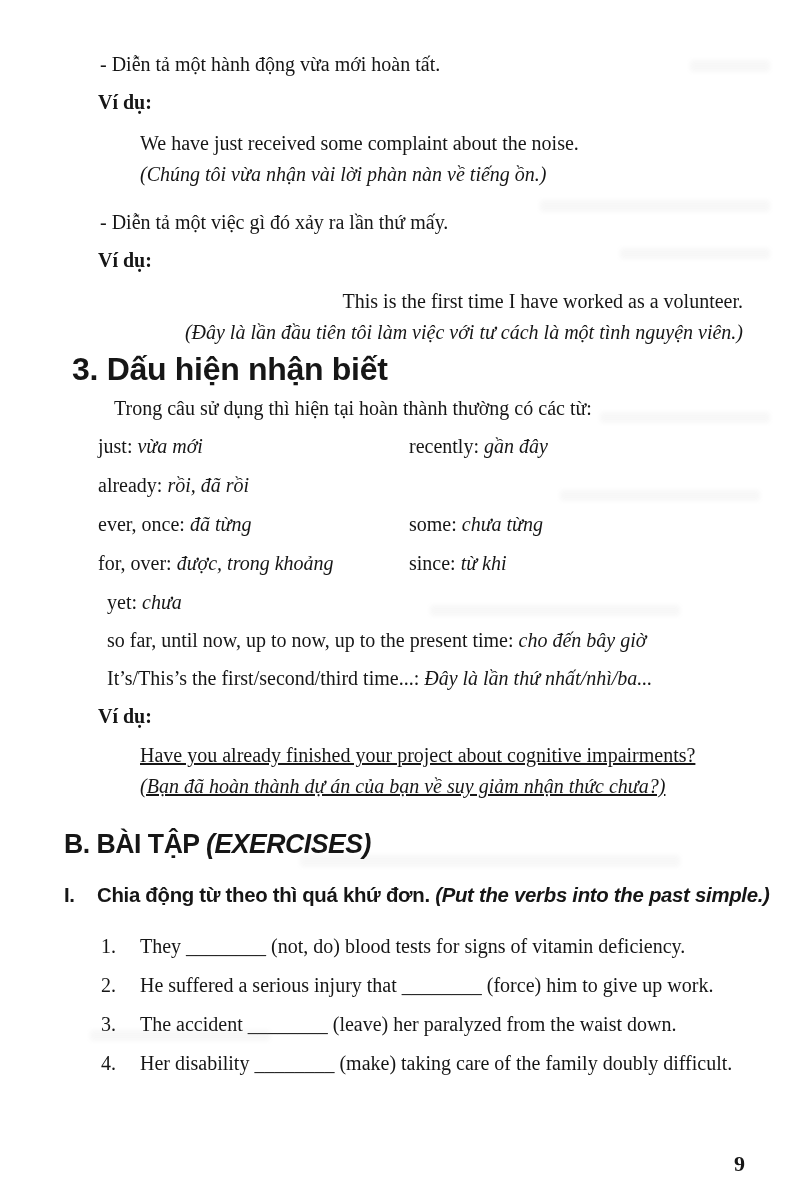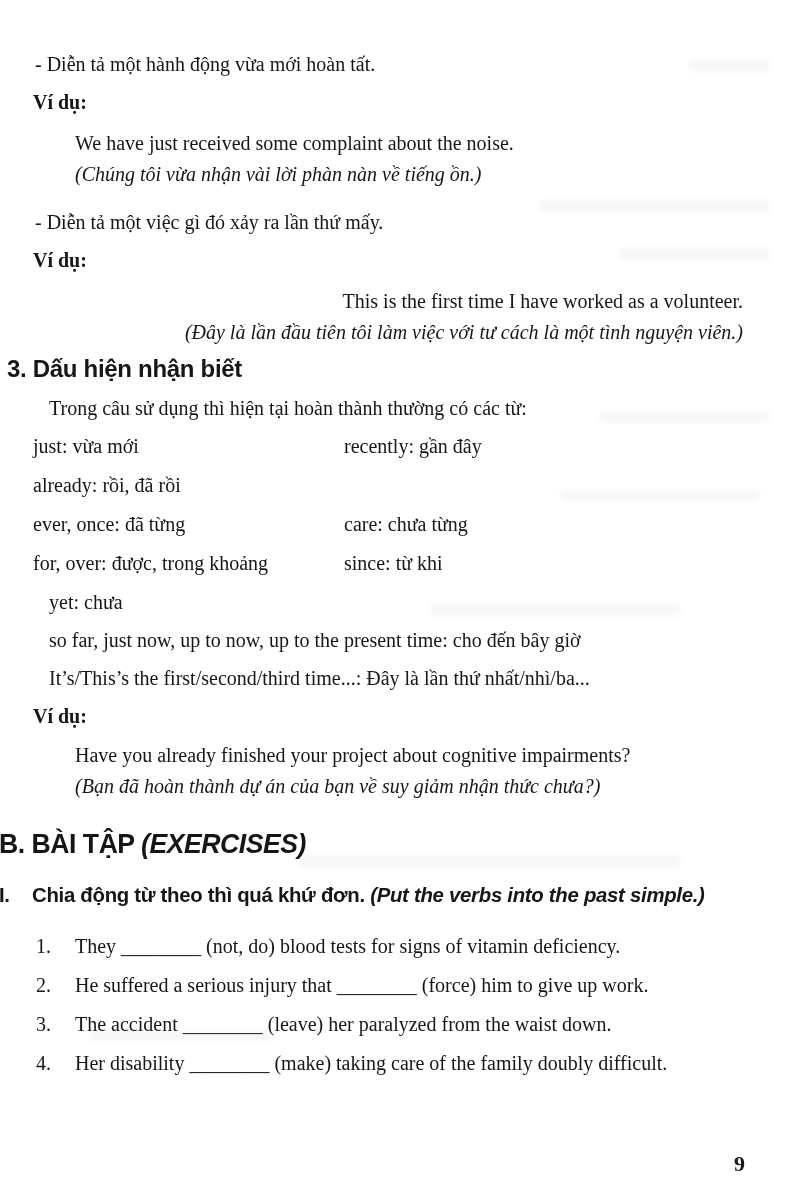--- a/index.html
+++ b/index.html
@@ -7,21 +7,21 @@
     padding: 0;
     background: #ffffff;
   }
   .page {
     position: relative;
     width: 795px;
     height: 1200px;
     margin: 0 auto;
     background: #ffffff;
     box-sizing: border-box;
-    padding: 50px 52px 0 33px;
+    padding: 50px 52px 0 98px;
     font-family: "Liberation Serif", "DejaVu Serif", serif;
     font-size: 20px;
     line-height: 28px;
     color: #161616;
     overflow: hidden;
   }
   p { margin: 0; }
 
   
   .bullet { margin: 0 0 10px 2px; }
@@ -30,32 +30,32 @@
     margin: 0 0 12px 0;
     font-family: Liberation Serif, serif;
   }
   .example { margin: 0 0 18px 42px; line-height: 31px; }
   .ex-vi { font-style: italic; }
 
   
   .h3-sans {
     font-family: "Liberation Sans", "DejaVu Sans", sans-serif;
     font-weight: bold;
-    font-size: 24px;
+    font-size: 32px;
     line-height: 30px;
     margin: 6px 0 10px -26px;
     letter-spacing: -0.3px;
   }
   .intro { margin: 0 0 10px 16px; }
 
   
   .sig-row { display: flex; margin: 0 0 11px 0; }
   .sig-cell-left { width: 311px; flex: none; }
-  .sig-line { margin: 0 0 10px 16px; }
-  .meaning { }
+  .sig-line { margin: 0 0 10px 9px; }
+  .meaning { font-style: italic; }
 
   
   .hb {
     font-family: "Liberation Sans", "DejaVu Sans", sans-serif;
     font-weight: bold;
     font-size: 28px;
     line-height: 36px;
     margin: 24px 0 18px -34px;
     letter-spacing: -0.5px;
     transform: scaleX(0.95);
@@ -133,33 +133,33 @@
 
   <div class="sig-row">
     <div class="sig-cell-left"><span class="term">just:</span> <span class="meaning">vừa mới</span></div>
     <div class="sig-cell-right"><span class="term">recently:</span> <span class="meaning">gần đây</span></div>
   </div>
   <div class="sig-row">
     <div class="sig-cell-left"><span class="term">already:</span> <span class="meaning">rồi, đã rồi</span></div>
   </div>
   <div class="sig-row">
     <div class="sig-cell-left"><span class="term">ever, once:</span> <span class="meaning">đã từng</span></div>
-    <div class="sig-cell-right"><span class="term">care:</span> <span class="meaning">chưa từng</span></div>
+    <div class="sig-cell-right"><span class="term">some:</span> <span class="meaning">chưa từng</span></div>
   </div>
   <div class="sig-row">
     <div class="sig-cell-left"><span class="term">for, over:</span> <span class="meaning">được, trong khoảng</span></div>
     <div class="sig-cell-right"><span class="term">since:</span> <span class="meaning">từ khi</span></div>
   </div>
 
   <p class="sig-line"><span class="term">yet:</span> <span class="meaning">chưa</span></p>
-  <p class="sig-line"><span class="term">so far, just now, up to now, up to the present time:</span> <span class="meaning">cho đến bây giờ</span></p>
+  <p class="sig-line"><span class="term">so far, until now, up to now, up to the present time:</span> <span class="meaning">cho đến bây giờ</span></p>
   <p class="sig-line"><span class="term">It’s/This’s the first/second/third time...:</span> <span class="meaning">Đây là lần thứ nhất/nhì/ba...</span></p>
 
   <p class="vidu" style="margin-bottom:10px;">Ví dụ:</p>
-  <div class="example" style="margin-bottom:0;">
+  <div class="example" style="margin-bottom:0;text-decoration:underline;">
     <p class="ex-en">Have you already finished your project about cognitive impairments?</p>
     <p class="ex-vi">(Bạn đã hoàn thành dự án của bạn về suy giảm nhận thức chưa?)</p>
   </div>
 
   <h1 class="hb"><span>B. BÀI TẬP</span> <span class="it">(EXERCISES)</span></h1>
 
   <div class="ex-head">
     <span class="numeral">I.</span>
     <span class="title"><span>Chia động từ theo thì quá khứ đơn.</span> <span class="it">(Put the verbs into the past simple.)</span></span>
   </div>

